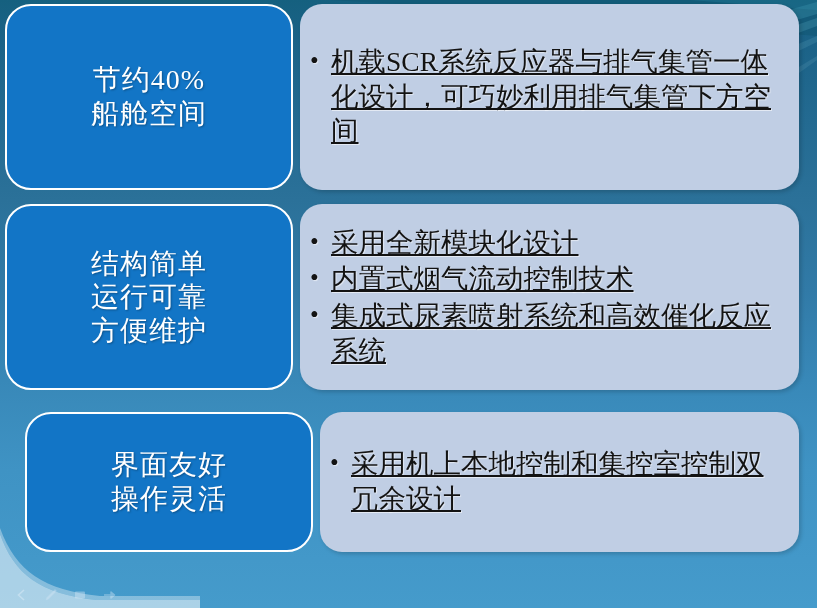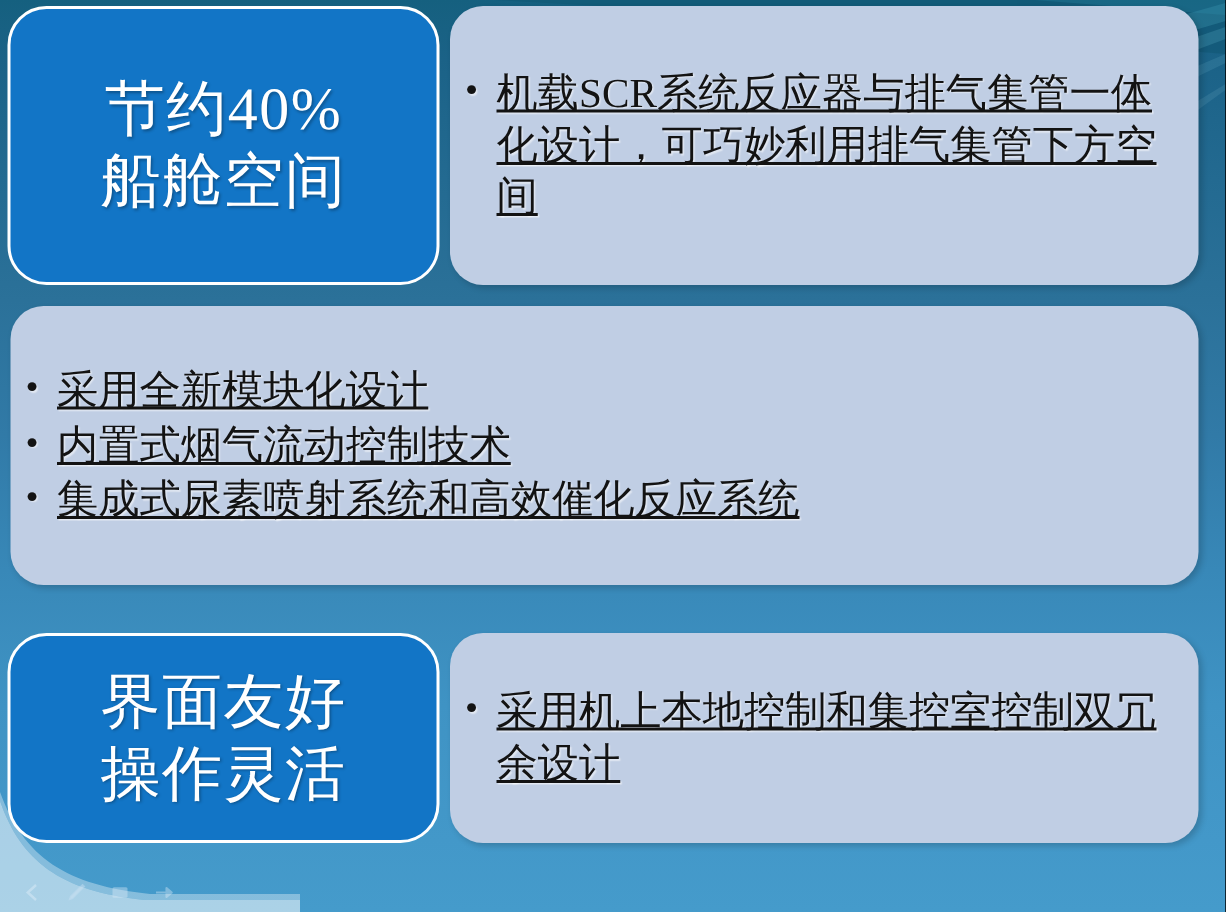--- a/index.html
+++ b/index.html
@@ -47,38 +47,38 @@
   
   .row {
     position: absolute;
     left: 0;
     right: 0;
     display: flex;
     align-items: stretch;
   }
   #row0 { top: 4px;   height: 186px; }
   #row1 { top: 204px; height: 186px; }
-  #row2 { top: 422px; height: 140px; }
+  #row2 { top: 412px; height: 140px; padding-left: 20px; }
 
   .title-box {
     position: relative;
     margin-left: 5px;
     width: 288px;
     box-sizing: border-box;
     background: #1275c6;
     border: 2px solid #ffffff;
     border-radius: 26px;
     display: flex;
     align-items: center;
     justify-content: center;
     flex: 0 0 auto;
   }
   .title-text {
     color: #ffffff;
-    font-size: 40px;
+    font-size: 28px;
     line-height: 1.20;
     text-align: center;
     letter-spacing: 1px;
     text-shadow: 1px 1px 2px rgba(0,0,0,0.30);
     padding: 0 6px;
     white-space: pre-line;
   }
 
   .body-box {
     position: relative;
@@ -165,20 +165,25 @@
     </div>
     <div class="body-box">
       <div class="bullet">
         <span class="bullet-dot">•</span>
         <span class="bullet-text">机载SCR系统反应器与排气集管一体化设计，可巧妙利用排气集管下方空间</span>
       </div>
     </div>
   </div>
 
   <div class="row" id="row1">
+    <div class="title-box">
+      <div class="title-text">结构简单
+运行可靠
+方便维护</div>
+    </div>
     <div class="body-box">
       <div class="bullet">
         <span class="bullet-dot">•</span>
         <span class="bullet-text">采用全新模块化设计</span>
       </div>
       <div class="bullet">
         <span class="bullet-dot">•</span>
         <span class="bullet-text">内置式烟气流动控制技术</span>
       </div>
       <div class="bullet">

